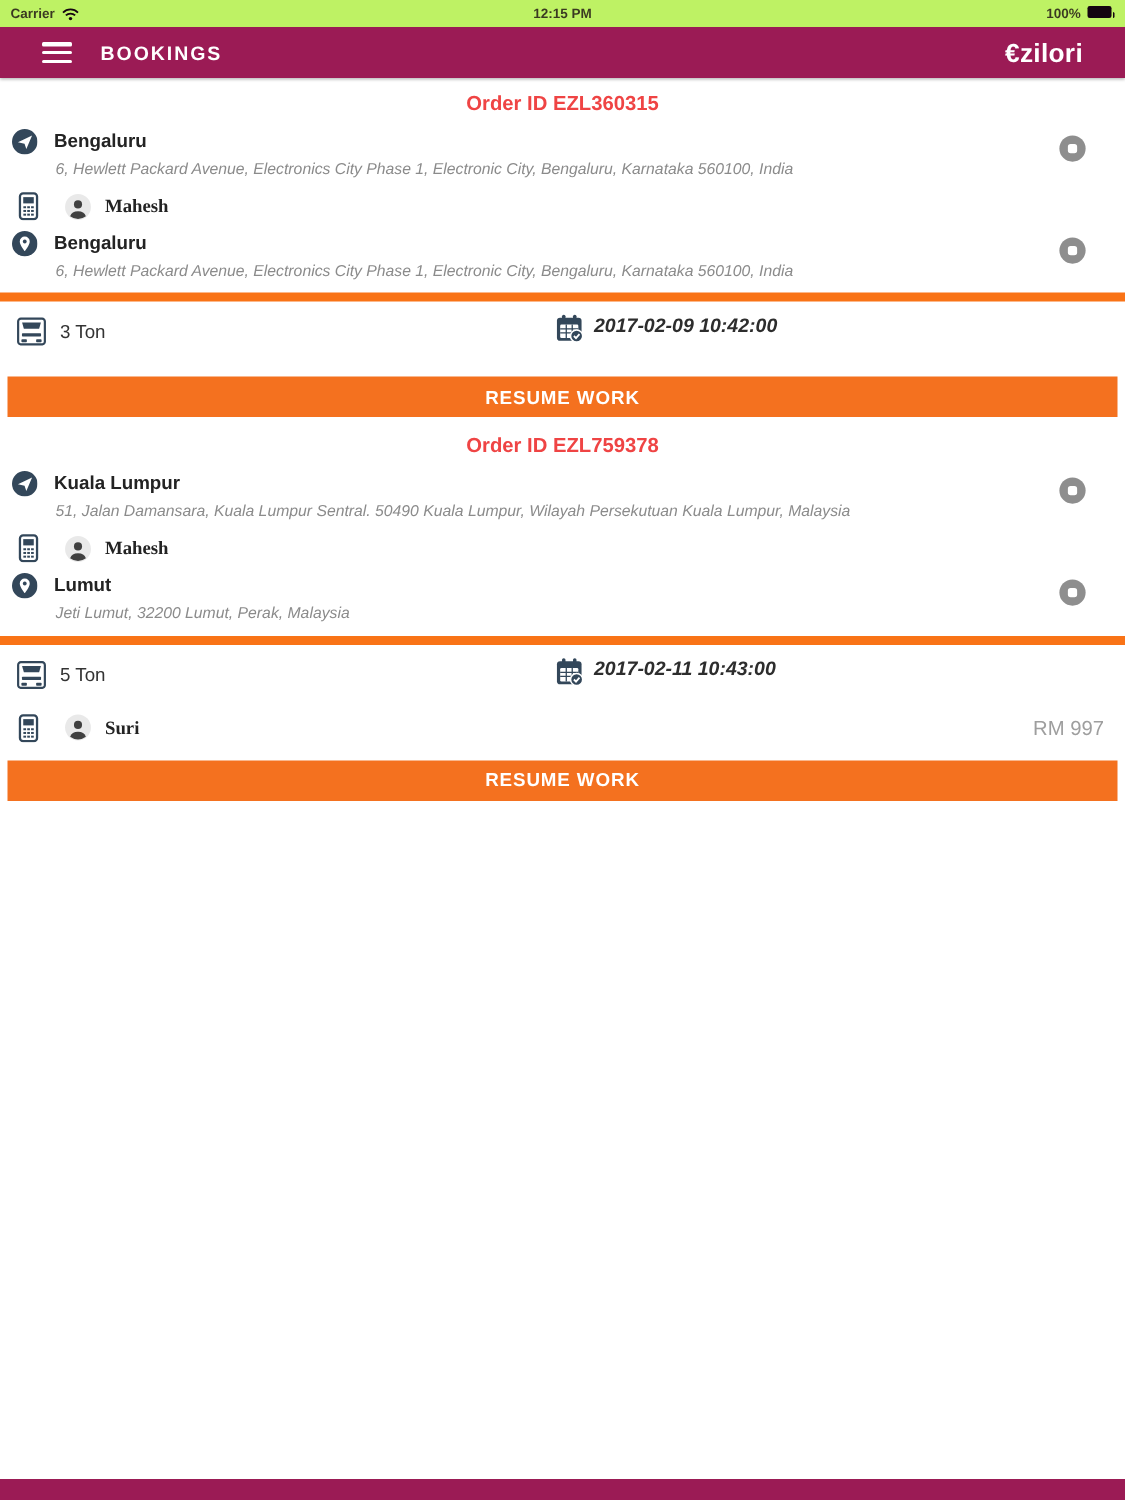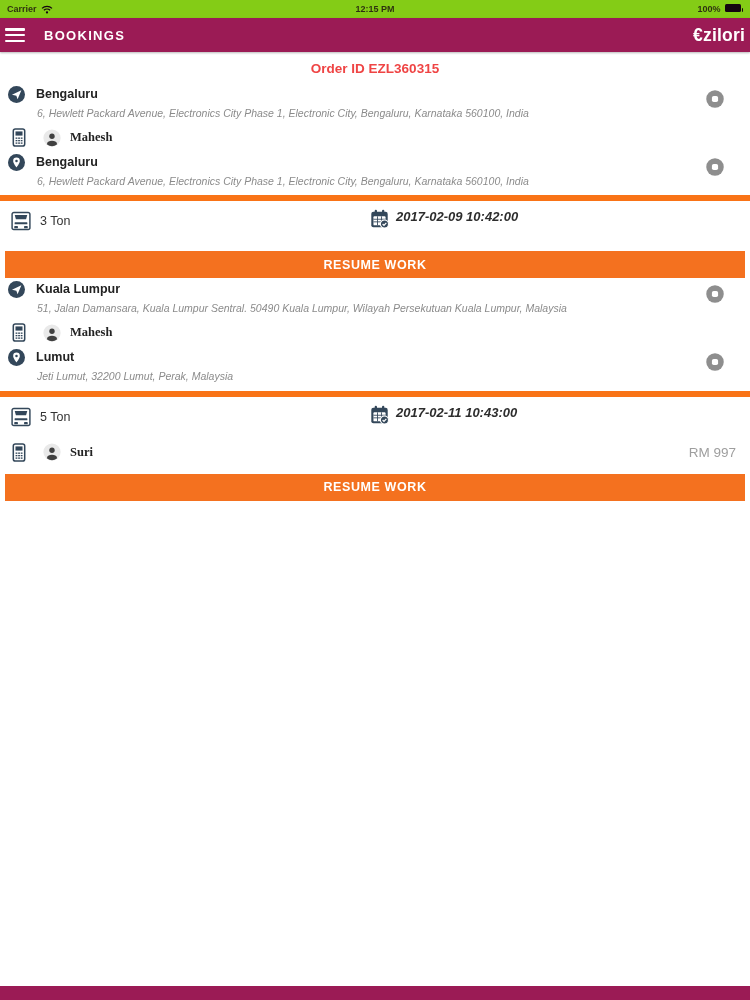--- a/index.html
+++ b/index.html
@@ -1,30 +1,30 @@
 <!DOCTYPE html>
 <html><head>
 <meta charset="utf-8">
 <style>
   * { margin:0; padding:0; box-sizing:border-box; }
   html,body { background:#e0e0e0; }
   body { font-family:"Liberation Sans", sans-serif; }
   .screen { width:750px; height:1000px; background:#fff; position:relative; overflow:hidden; margin:0 auto; }
 
   
-  .statusbar { height:18px; background:#84cc16; position:relative; display:flex; align-items:center;
+  .statusbar { height:18px; background:#bef264; position:relative; display:flex; align-items:center;
                justify-content:space-between; padding:0 7px; font-size:9px; font-weight:700;
                color:rgba(20,4,14,.78); }
   .sb-left, .sb-right { display:flex; align-items:center; gap:4px; z-index:2; }
   .sb-time { position:absolute; left:0; right:0; text-align:center; z-index:1; }
   .battery-body { width:16px; height:8px; background:#140410; border-radius:1.5px; display:inline-block; }
   .battery-cap { width:1.5px; height:4px; background:#140410; margin-left:1px; display:inline-block; border-radius:0 1px 1px 0; }
 
   
-  .appbar { height:34px; background:#9B1B55; display:flex; align-items:center; padding:0 5px;
+  .appbar { height:34px; background:#9B1B55; display:flex; align-items:center; padding:0 28px;
             box-shadow:0 1px 2px rgba(0,0,0,.28); position:relative; z-index:5; }
   .menu { width:20px; height:14px; display:flex; flex-direction:column; justify-content:space-between; cursor:pointer; }
   .menu span { display:block; height:2.5px; background:#fff; border-radius:1px; }
   .appbar-title { color:#fff; font-size:13px; font-weight:700; letter-spacing:1.3px; margin-left:19px; }
   .logo { margin-left:auto; color:#fff; font-size:17.5px; font-weight:700; letter-spacing:.2px; }
 
   
   .card { background:#fff; }
   .order-id { text-align:center; font-size:13.5px; font-weight:700; color:#ef4444; padding:9px 0 8px; }
   .loc-row { display:flex; align-items:center; height:18px; padding:0 25px 0 8px; margin-top:1px; }
@@ -186,20 +186,21 @@
             </svg>
         <span class="datetime">2017-02-09 10:42:00</span>
       </span>
     </div>
 
 
     <button class="resume-btn">RESUME WORK</button>
   </section>
 
   <section class="card">
+    <div class="order-id">Order ID EZL759378</div>
 
     <div class="loc-row">
       <svg class="loc-icon" viewBox="0 0 24 24">
             <use href="#i-send"></use>
           </svg>
       <span class="city">Kuala Lumpur</span>
       <svg class="right-circle" viewBox="0 0 24 24">
             <use href="#i-circle-sq"></use>
           </svg>
     </div>

